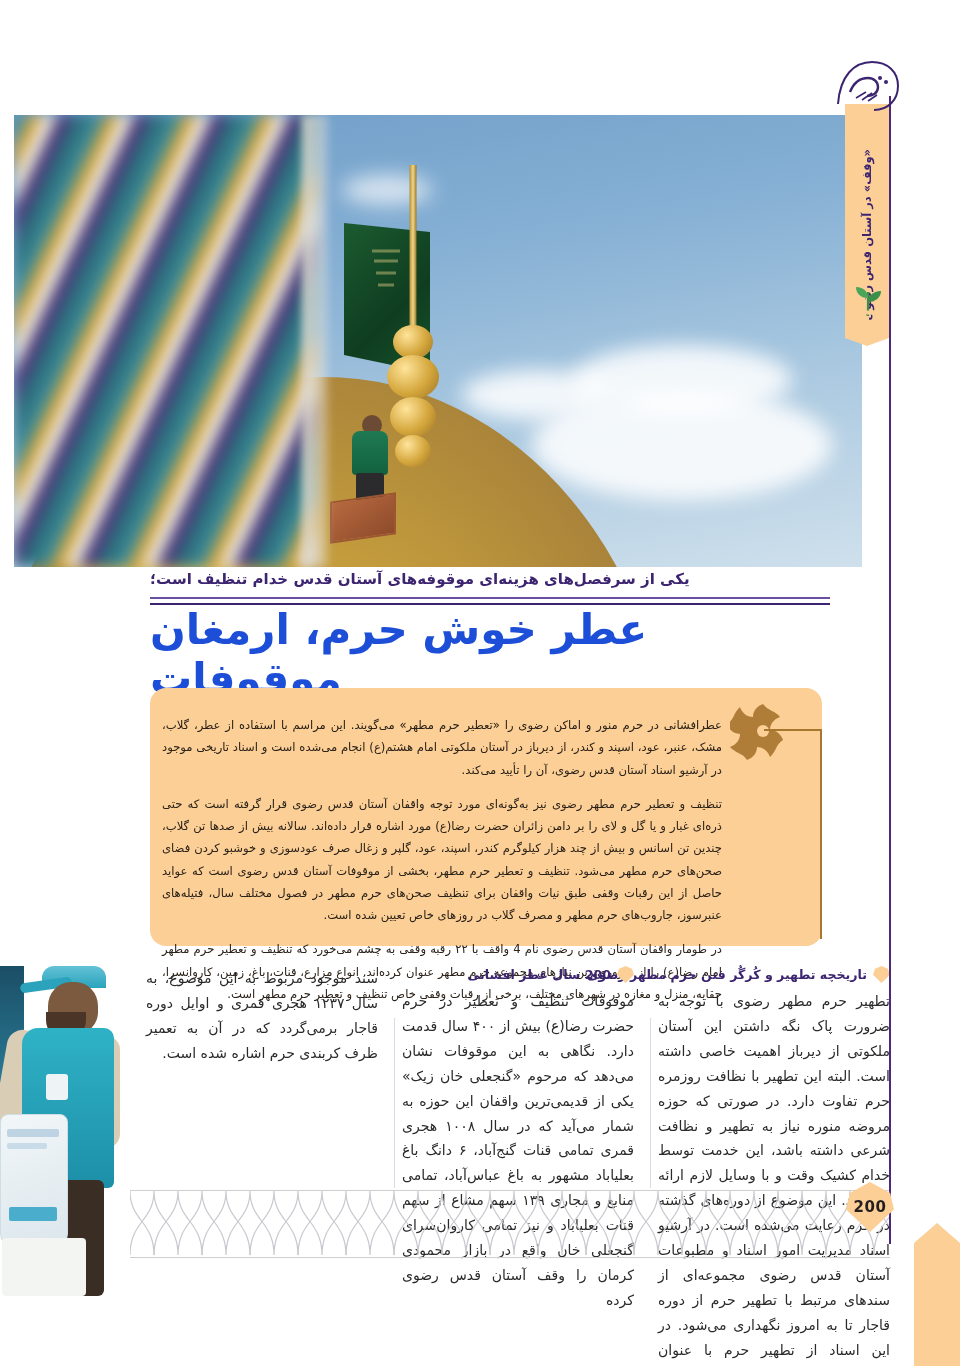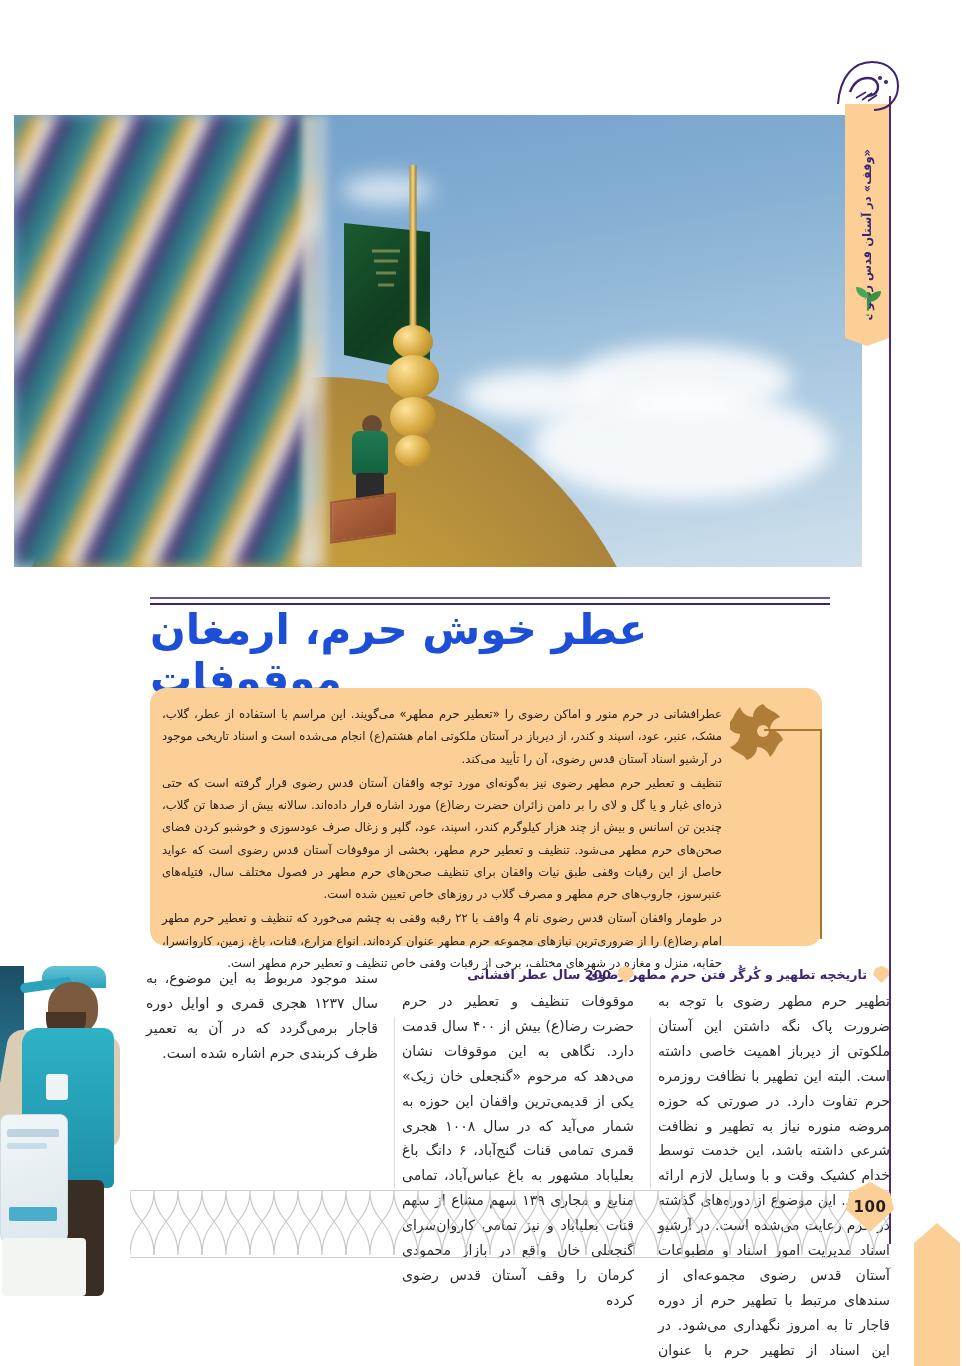--- a/index.html
+++ b/index.html
@@ -88,21 +88,21 @@
   .rule{position:absolute;top:597px;left:150px;width:680px;height:4px;
         border-top:2px solid #6a50a5;border-bottom:2px solid #3c2470;}
   .headline{position:absolute;top:605px;left:150px;width:680px;text-align:left;
             font-size:42px;font-weight:bold;color:#1d4ed8;direction:rtl;letter-spacing:-1px;}
 
   
   .leadbox{position:absolute;top:688px;left:150px;width:672px;height:258px;
            background:#fbcf96;border-radius:16px;}
   .leadbox-inner{position:absolute;top:702px;left:162px;width:560px;direction:rtl;
         text-align:justify;font-size:11.6px;line-height:1.92;color:#2a2118;}
-  .lead-p{margin:1px 0 2px 0;}
+  .lead-p{margin:12px 0 2px 0;}
   .lead-motif{position:absolute;top:700px;left:730px;width:66px;height:62px;}
   .lead-hook2{position:absolute;top:729px;left:764px;width:58px;height:2px;background:#a8762f;}
   .lead-hook3{position:absolute;top:729px;left:820px;width:2px;height:210px;background:#a8762f;}
 
   
   .cols{position:absolute;top:966px;left:130px;width:760px;height:222px;}
   .col{position:absolute;top:0;width:232px;height:222px;direction:rtl;}
   .col-r{left:528px;}
   .col-m{left:272px;}
   .col-l{left:16px;}
@@ -183,20 +183,21 @@
       <div class="w-body"></div>
       <div class="w-legs"></div>
       <div class="w-box"></div>
     </div>
     <div class="spray"></div>
 
     <div class="tilewall"></div>
     <div class="tilewall-edge"></div>
   </div>
 
+  <div class="kicker">یکی از سرفصل‌های هزینه‌ای موقوفه‌های آستان قدس خدام تنظیف است؛</div>
   <div class="rule"></div>
   <div class="headline">عطر خوش حرم، ارمغان موقوفات</div>
 
   <div class="leadbox"></div>
   <div class="lead-motif">
     <svg viewBox="0 0 66 62" width="66" height="62">
       <g fill="#a8762f">
         <path d="M33 4c5 7 13 7 17 13-6 2-10 7-10 13 6 0 11 4 13 10-7 4-7 12-13 17-2-6-7-10-13-10 0 6-4 11-10 13-4-7-12-7-17-13 6-2 10-7 10-13-6 0-11-4-13-10 7-4 7-12 13-17 2 6 7 10 13 10 0-6 4-11 10-13z" opacity=".92"></path>
         <circle cx="33" cy="31" r="6" fill="#fbcf96"></circle>
       </g>
@@ -288,16 +289,16 @@
     <svg viewBox="0 0 36 40" width="36" height="40">
       <path d="M18 38 C18 26 18 20 18 14" stroke="#3a8f4a" stroke-width="2.2" fill="none"></path>
       <path d="M18 20 C10 20 6 15 6 9 c8 0 12 5 12 11z" fill="#4aa559"></path>
       <path d="M18 24 C26 24 31 19 31 13 c-8 0-13 5-13 11z" fill="#3a8f4a"></path>
       <path d="M4 39 C10 33 26 33 32 39" stroke="#fbcf96" stroke-width="4" fill="none"></path>
     </svg>
   </div>
   <div class="rail-bottom"></div>
 
   <div class="pagenum">
-    <span>100</span>
+    <span>200</span>
   </div>
 
 </div>
 
 </body></html>

